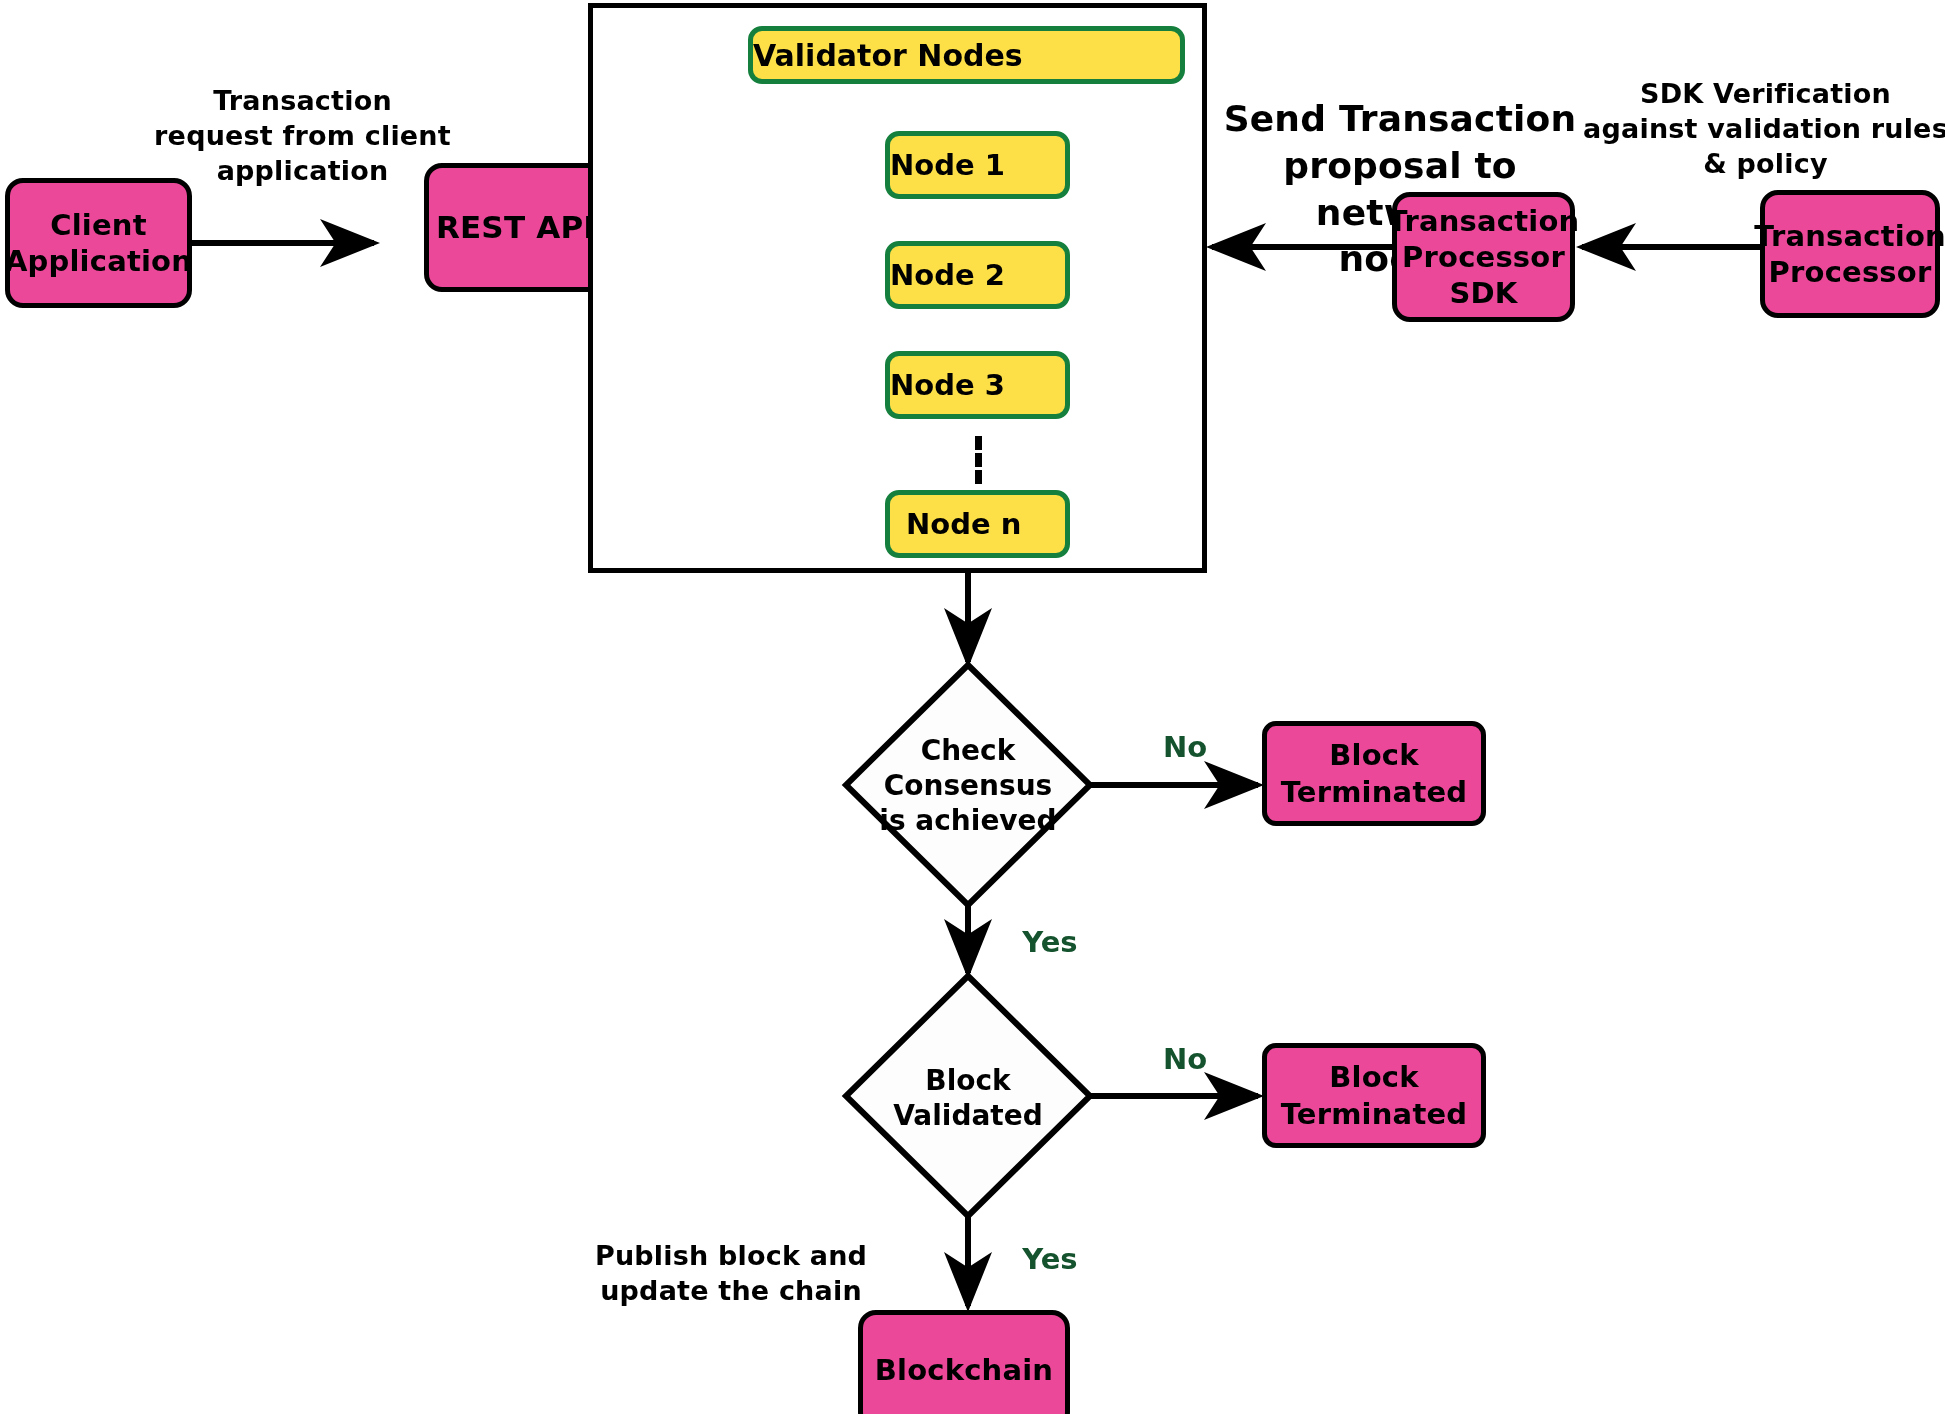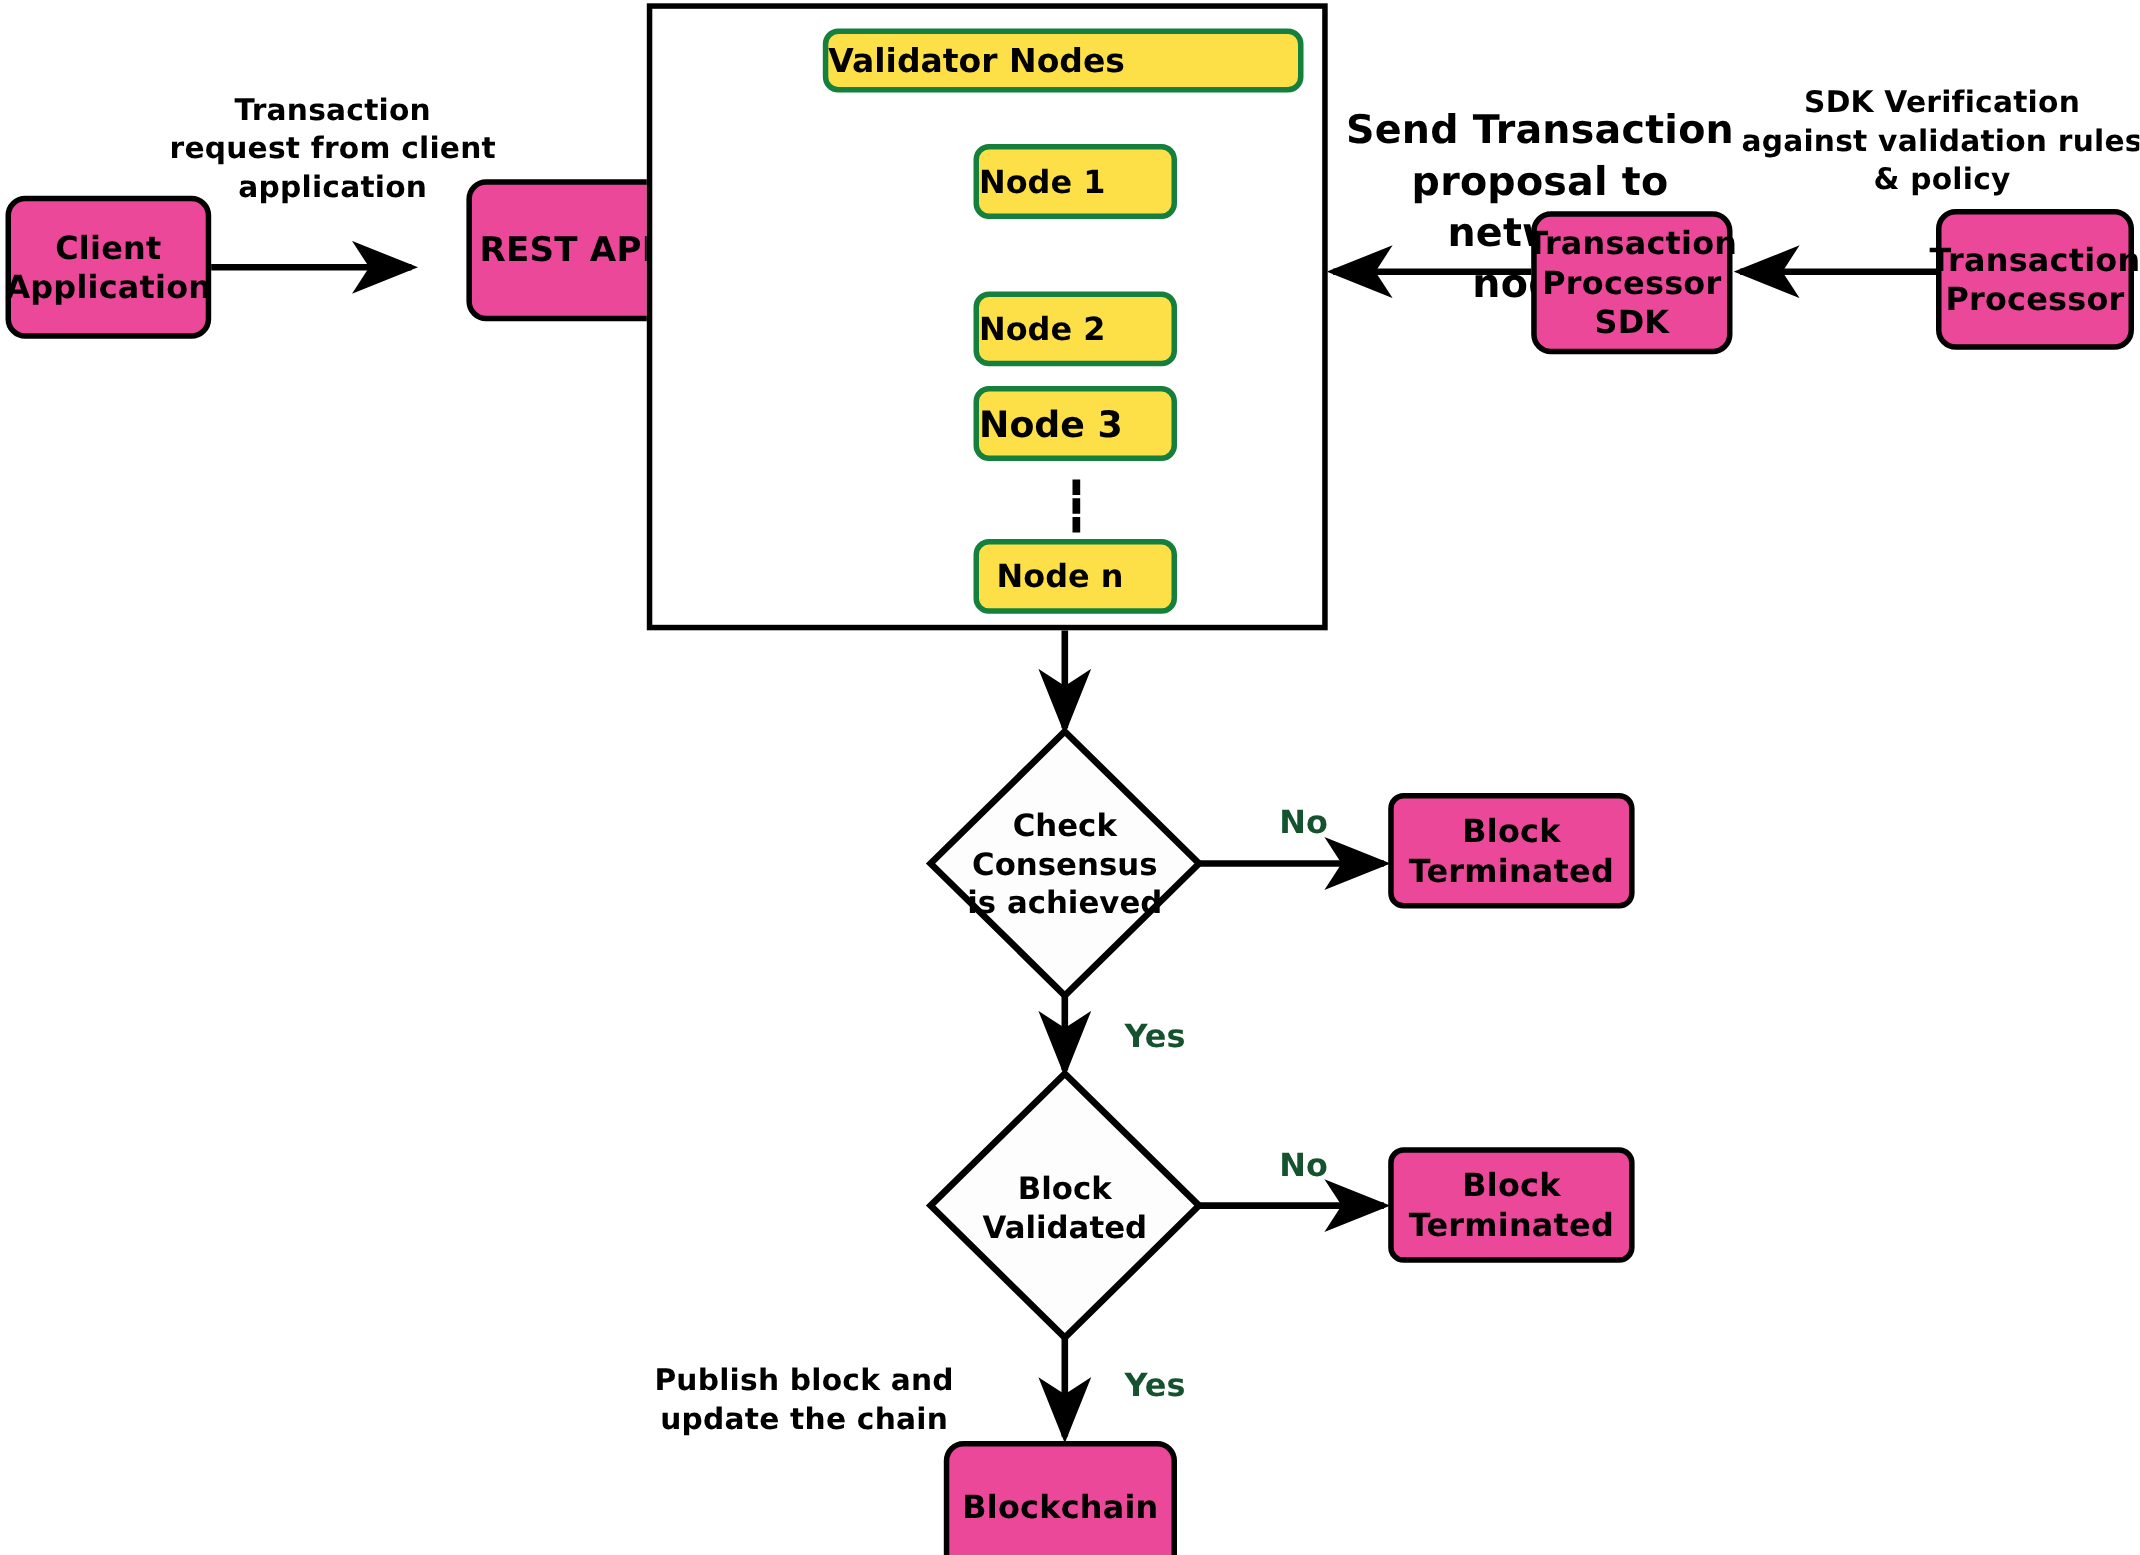--- a/index.html
+++ b/index.html
@@ -142,25 +142,25 @@
   <div class="container-box" style="left:588px; top:3px; width:619px; height:570px;"></div>
 
   <div class="inner-box" style="left:748px; top:26px; width:437px; height:58px; font-size:30px;">
     <span>Validator Nodes</span>
   </div>
 
   <div class="inner-box" style="left:885px; top:131px; width:185px; height:68px; font-size:29px;">
     <span>Node 1</span>
   </div>
 
-  <div class="inner-box" style="left:885px; top:241px; width:185px; height:68px; font-size:29px;margin-top:24px;">
+  <div class="inner-box" style="left:885px; top:241px; width:185px; height:68px; font-size:29px;">
     <span>Node 2</span>
   </div>
 
-  <div class="inner-box" style="left:885px; top:351px; width:185px; height:68px; font-size:33px;">
+  <div class="inner-box" style="left:885px; top:351px; width:185px; height:68px; font-size:29px;">
     <span>Node 3</span>
   </div>
 
   <div class="dots" style="left:975px; top:436px; height:48px;"></div>
 
   <div class="inner-box" style="left:885px; top:490px; width:185px; height:68px; font-size:29px;padding-left:16px;">
     <span>Node n</span>
   </div>
 
   <div class="edge-label" style="left:1215px; top:96px; width:370px; font-size:36px;">Send Transaction

